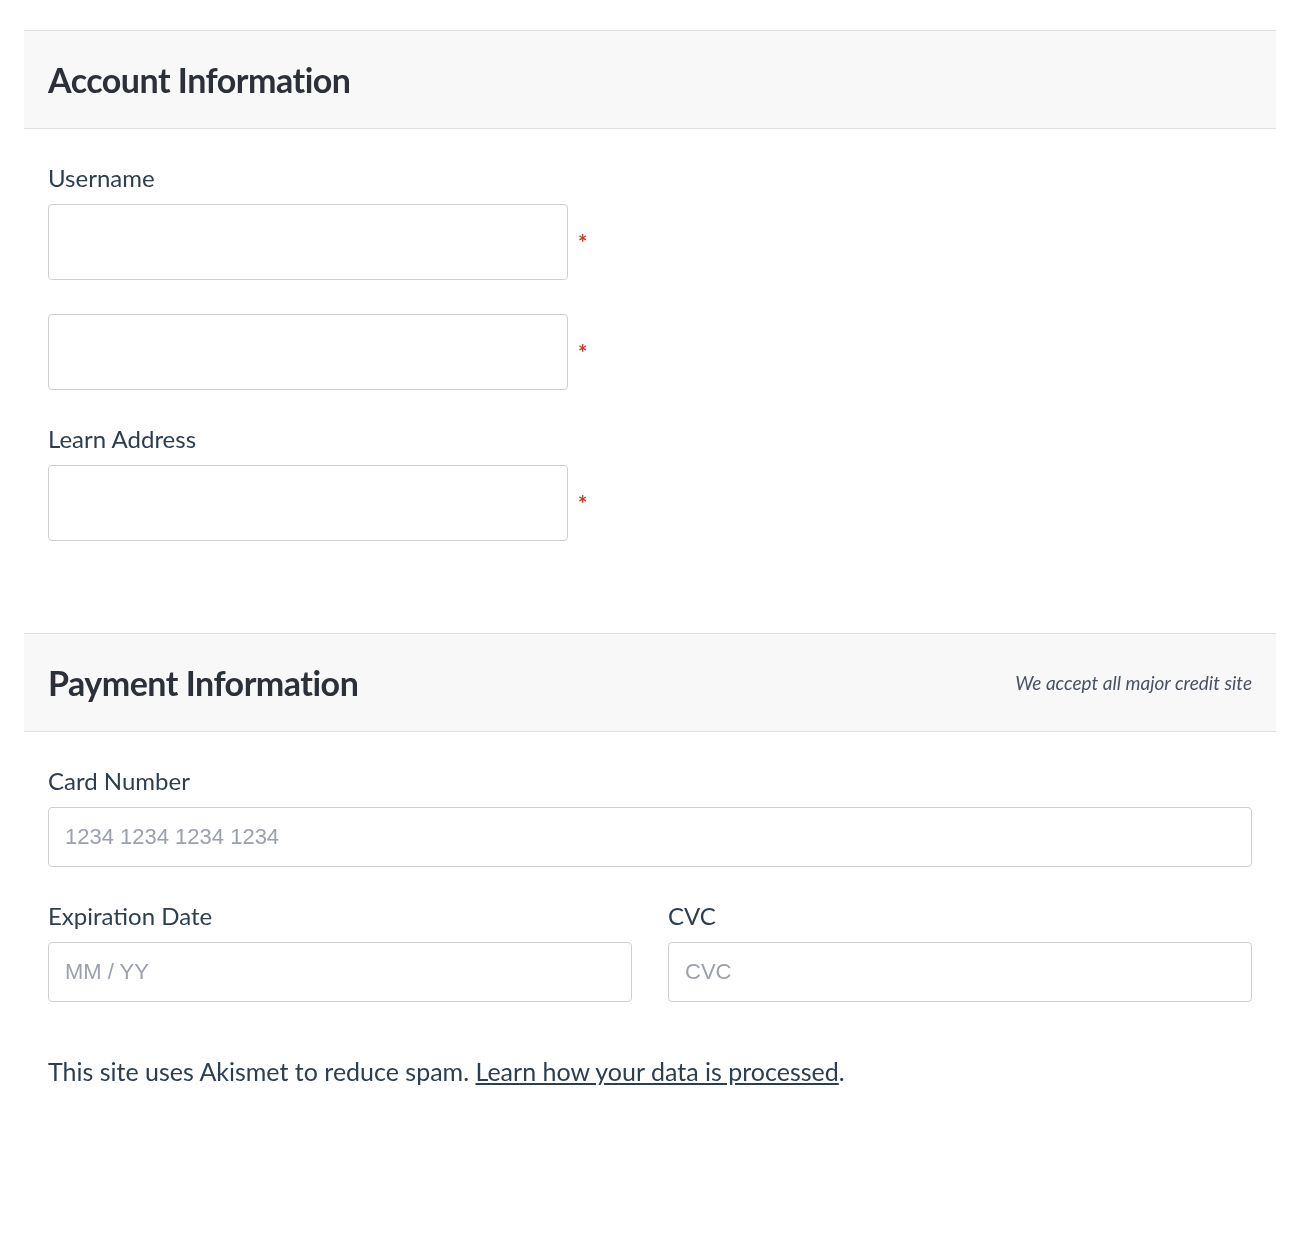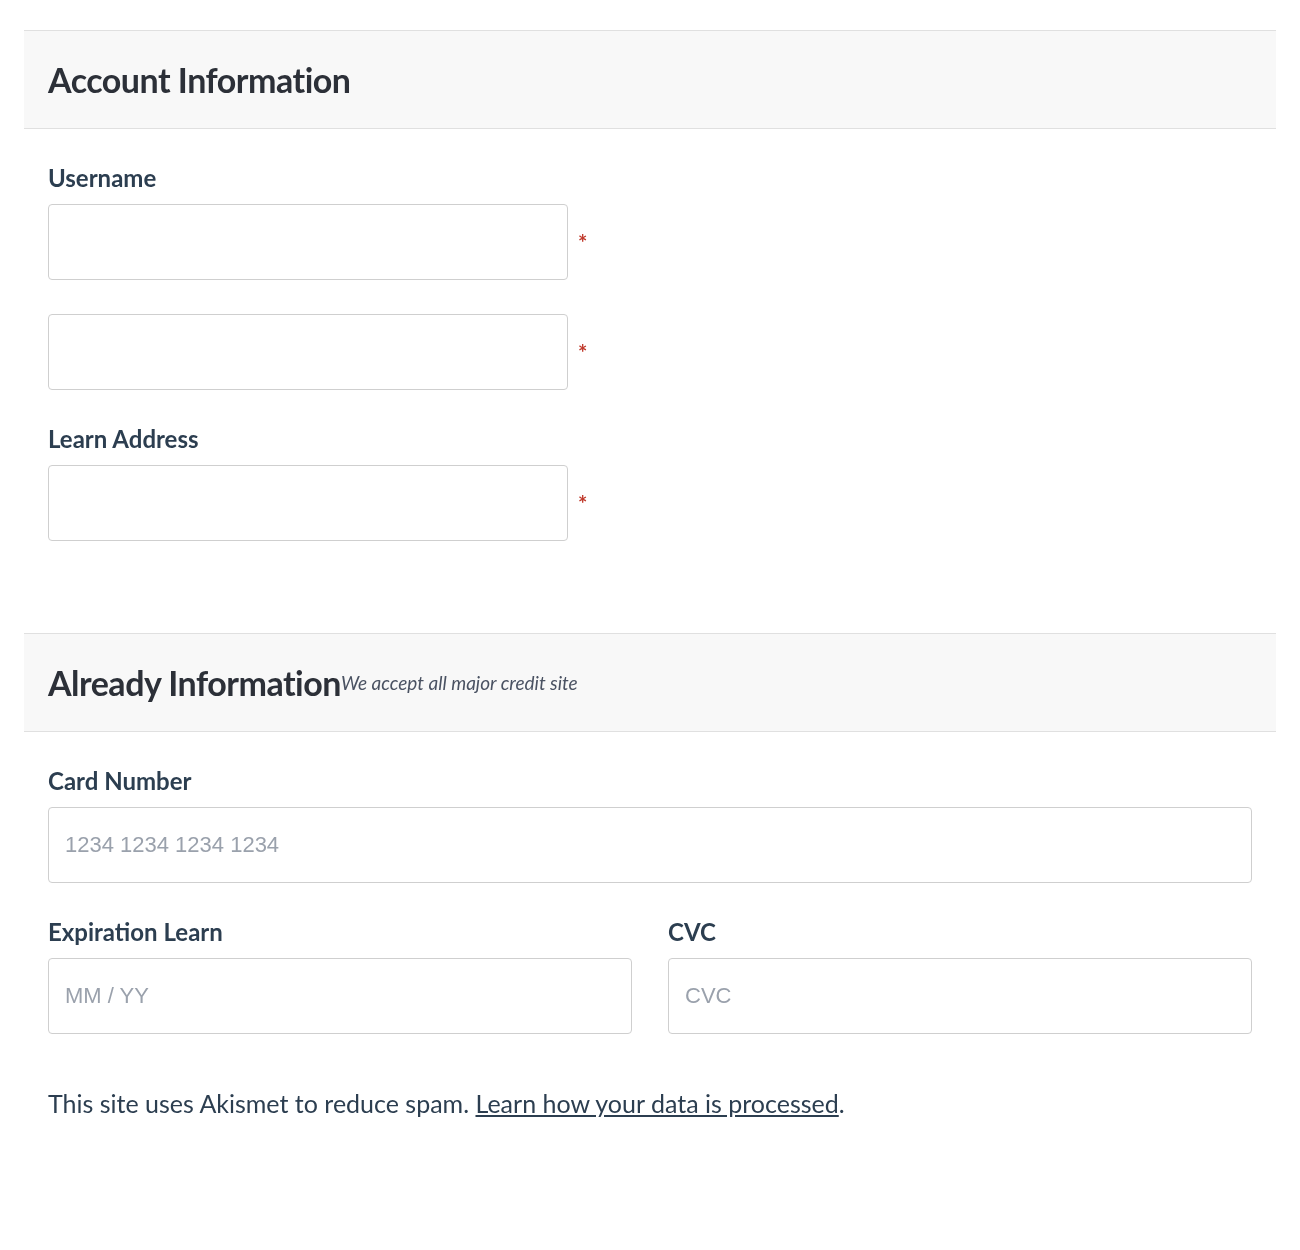--- a/index.html
+++ b/index.html
@@ -9,21 +9,21 @@
     }
     body {
       font-family: -apple-system, BlinkMacSystemFont, "Segoe UI", "Lato", "Helvetica Neue", Arial, sans-serif;
       background: #fff;
       color: #2c3e50;
       padding: 30px 24px;
       width: 1300px;
     }
     .section-header {
       display: flex;
-      justify-content: flex-start;
+      justify-content: space-between;
       align-items: center;
       background: #f8f8f8;
       border-top: 1px solid #e0e0e0;
       border-bottom: 1px solid #e0e0e0;
       padding: 28px 24px;
     }
     .section-header h2 {
       font-size: 34px;
       font-weight: 700;
       color: #2c3038;
@@ -45,21 +45,21 @@
       margin-bottom: 34px;
     }
     .field-group:last-child {
       margin-bottom: 0;
     }
     .field-label {
       display: block;
       font-size: 24px;
       color: #2c3e50;
       margin-bottom: 12px;
-      font-weight: 700;
+      font-weight: 400;
     }
     .input-row {
       display: flex;
       align-items: center;
     }
     .text-input {
       width: 520px;
       height: 76px;
       border: 1px solid #cfcfcf;
       border-radius: 4px;
@@ -69,21 +69,21 @@
       color: #2c3e50;
     }
     .required-mark {
       color: #c0392b;
       font-size: 22px;
       margin-left: 10px;
       font-weight: bold;
     }
     .wide-input {
       width: 100%;
-      height: 76px;
+      height: 60px;
       border: 1px solid #cfcfcf;
       border-radius: 4px;
       font-size: 22px;
       padding: 0 16px;
       background: #fff;
       color: #2c3e50;
     }
     .wide-input::placeholder, .text-input::placeholder {
       color: #9aa1ac;
     }
@@ -139,34 +139,34 @@
       <input type="email" class="text-input" placeholder="" style="">
       <span class="required-mark">*</span>
     </div>
   </div>
 
 </div>
 
 <div class="section-spacer"></div>
 
 <div class="section-header">
-  <h2>Already Information</h2>
+  <h2>Payment Information</h2>
   <div class="side-note">We accept all major credit site</div>
 </div>
 
 <div class="section-body" style="padding-bottom:8px;">
 
   <div class="field-group">
     <label class="field-label">Card Number</label>
     <input type="text" class="wide-input" placeholder="1234 1234 1234 1234" style="">
   </div>
 
   <div class="payment-row">
     <div class="payment-col">
-      <label class="field-label">Expiration Learn</label>
+      <label class="field-label">Expiration Date</label>
       <input type="text" class="wide-input" placeholder="MM / YY" style="">
     </div>
     <div class="payment-col">
       <label class="field-label">CVC</label>
       <input type="text" class="wide-input" placeholder="CVC" style="">
     </div>
   </div>
 
 </div>
 

